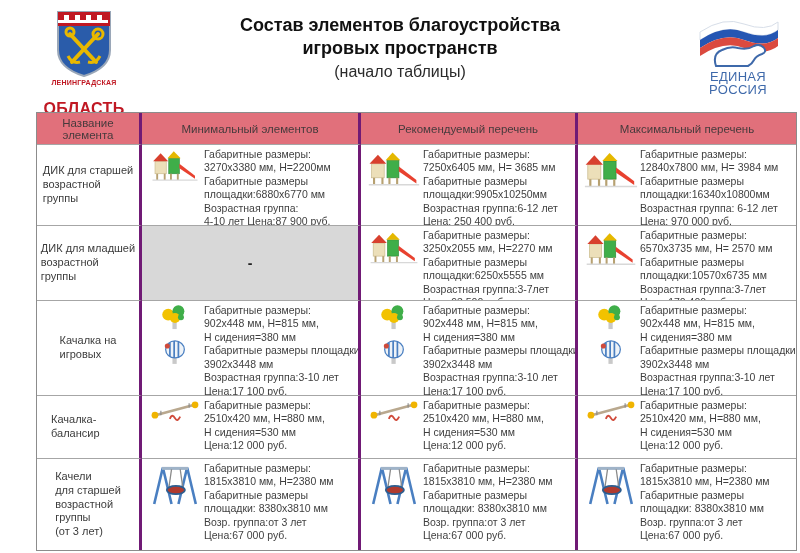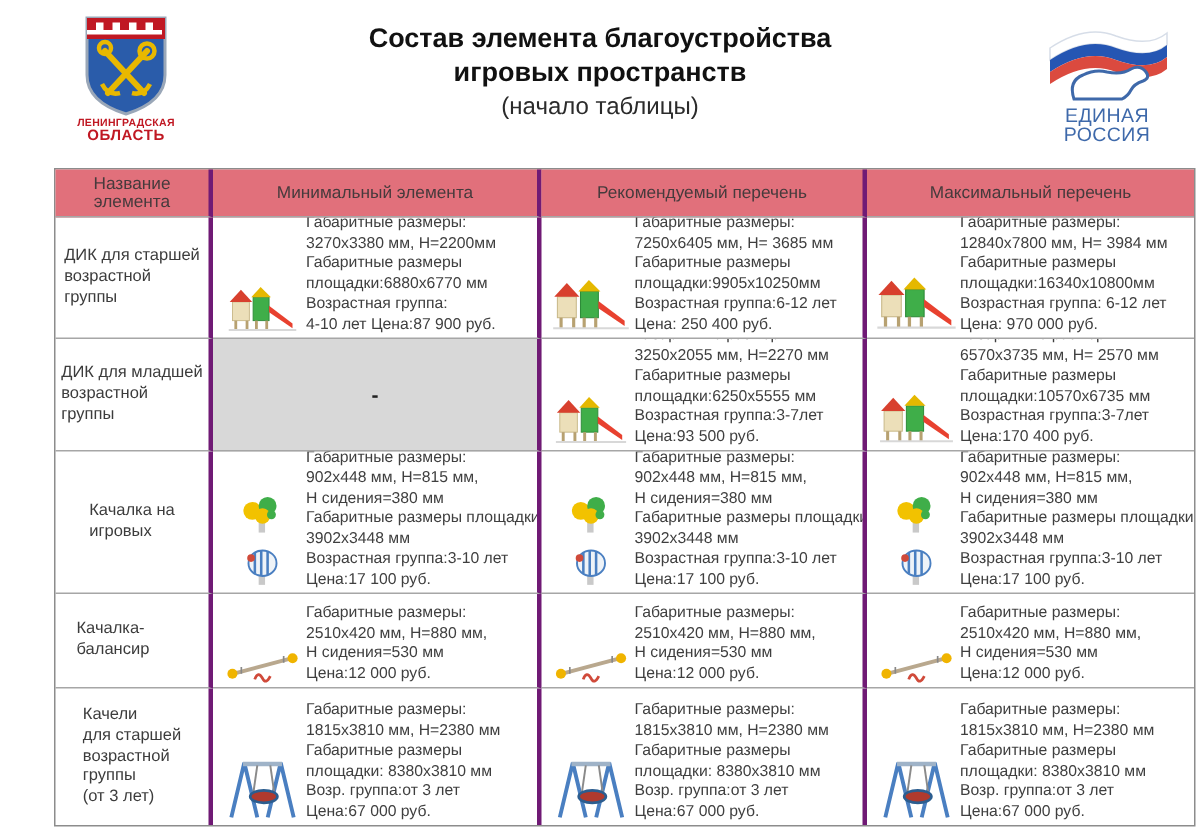--- a/index.html
+++ b/index.html
@@ -5,39 +5,39 @@
   html,body{margin:0;padding:0;}
   body{
     width:800px;height:553px;background:#ffffff;
     font-family:"Liberation Sans", sans-serif;
     color:#3f3f3f; overflow:hidden; position:relative;
   }
   .top{position:absolute;left:0;top:0;width:800px;height:110px;}
   .logo-left{position:absolute;left:36px;top:10px;width:96px;height:96px;text-align:center;}
   .logo-left .caption{color:#c01823;font-weight:700;line-height:1.05;margin-top:1px;}
   .logo-left .cap1{font-size:7px;letter-spacing:.2px;}
-  .logo-left .cap2{font-size:10px;letter-spacing:.4px;}
+  .logo-left .cap2{font-size:16px;letter-spacing:.4px;margin-top:15px;}
   .logo-right{position:absolute;right:12px;top:14px;width:100px;height:92px;text-align:center;opacity:.85;}
   .logo-right .caption{color:#1d4f9c;font-weight:400;line-height:1.0;font-size:13px;letter-spacing:.3px;}
   .titlebox{position:absolute;left:150px;top:14px;width:500px;text-align:center;}
   .title-line{font-size:18px;font-weight:700;color:#111;line-height:1.3;}
   .subtitle{font-size:16px;font-weight:400;color:#2b2b2b;line-height:1.35;}
 
   .tbl{position:absolute;left:36px;top:112px;width:761px;border:1px solid #8c8c8c;box-sizing:border-box;background:#fff;}
   .trow{display:grid;grid-template-columns:105px 219px 217px 218px;}
   .cell{border-right:3px solid #701a75;border-bottom:1px solid #a6a6a6;box-sizing:border-box;overflow:hidden;position:relative;}
   .trow .cell:last-child{border-right:none;}
   .trow:last-child .cell{border-bottom:none;}
   .hdr .cell{background:#e1707b;display:flex;align-items:center;justify-content:center;height:32px;
     color:#463a3c;font-size:11.5px;text-align:center;}
   .pre{white-space:pre;}
   .namecell{display:flex;align-items:center;justify-content:center;
     font-size:11px;line-height:1.25;color:#3c3c3c;}
   .namecell.leftal{justify-content:flex-start;text-align:left;padding-left:14px;}
-  .eq{display:flex;align-items:flex-end;padding:2px 0 2px 4px;}
+  .eq{display:flex;align-items:flex-start;padding:2px 0 2px 4px;}
   .iconbox{flex:0 0 58px;display:flex;flex-direction:column;align-items:center;justify-content:center;gap:4px;}
   .txt{font-size:10.5px;line-height:1.28;color:#3f3f3f;padding-top:1px;}
   .dashcell{background:#d8d8d8;display:flex;align-items:center;justify-content:center;
     font-size:14px;font-weight:700;color:#222;}
   .h81{height:81px;} .h75{height:75px;} .h95{height:95px;} .h63{height:63px;} .h91{height:91px;}
   svg.icon{display:block;}
   .hidden-defs{position:absolute;width:0;height:0;overflow:hidden;}
 </style>
 </head>
 <body>
@@ -101,21 +101,21 @@
       <path d="M48 46 q-4 8 -12 6" stroke="#e8b800" stroke-width="3" fill="none"></path>
       <circle cx="18" cy="22" r="4" fill="none" stroke="#e8b800" stroke-width="3"></circle>
     </svg>
     <div class="caption">
       <div class="cap1">ЛЕНИНГРАДСКАЯ</div>
       <div class="cap2">ОБЛАСТЬ</div>
     </div>
   </div>
 
   <div class="titlebox">
-    <div class="title-line">Состав элемента благоустройства</div>
+    <div class="title-line">Состав элементов благоустройства</div>
     <div class="title-line">игровых пространств</div>
     <div class="subtitle">(начало таблицы)</div>
   </div>
 
   <div class="logo-right">
     <svg class="icon" width="88" height="56" viewBox="0 0 88 56" style="margin:0 auto;">
       <path d="M6 18 Q30 2 50 10 Q72 18 84 8 L84 16 Q72 26 50 18 Q30 10 6 26 Z" fill="#ffffff" stroke="#d0d8e4" stroke-width="1"></path>
       <path d="M6 26 Q30 10 50 18 Q72 26 84 16 L84 24 Q72 34 50 26 Q30 18 6 34 Z" fill="#0039a6"></path>
       <path d="M6 34 Q30 18 50 26 Q72 34 84 24 L84 32 Q72 42 50 34 Q30 26 6 42 Z" fill="#d52b1e"></path>
       <path d="M22 52 q-4 -12 6 -16 q8 -4 16 -2 q10 2 16 -2 q6 -3 10 2 q3 4 -2 6 q-6 2 -8 6 q-2 4 -6 6 Z" fill="#ffffff" stroke="#1d4f9c" stroke-width="2"></path>
@@ -125,21 +125,21 @@
       <div>РОССИЯ</div>
     </div>
   </div>
 </div>
 
 <div class="tbl">
 
   <div class="trow hdr">
     <div class="cell pre">Название
 элемента</div>
-    <div class="cell">Минимальный элемента</div>
+    <div class="cell">Минимальный элементов</div>
     <div class="cell">Рекомендуемый перечень</div>
     <div class="cell">Максимальный перечень</div>
   </div>
 
   <div class="trow h81">
     <div class="cell namecell pre">ДИК для старшей
 возрастной
 группы</div>
     <div class="cell eq">
       <div class="iconbox">

